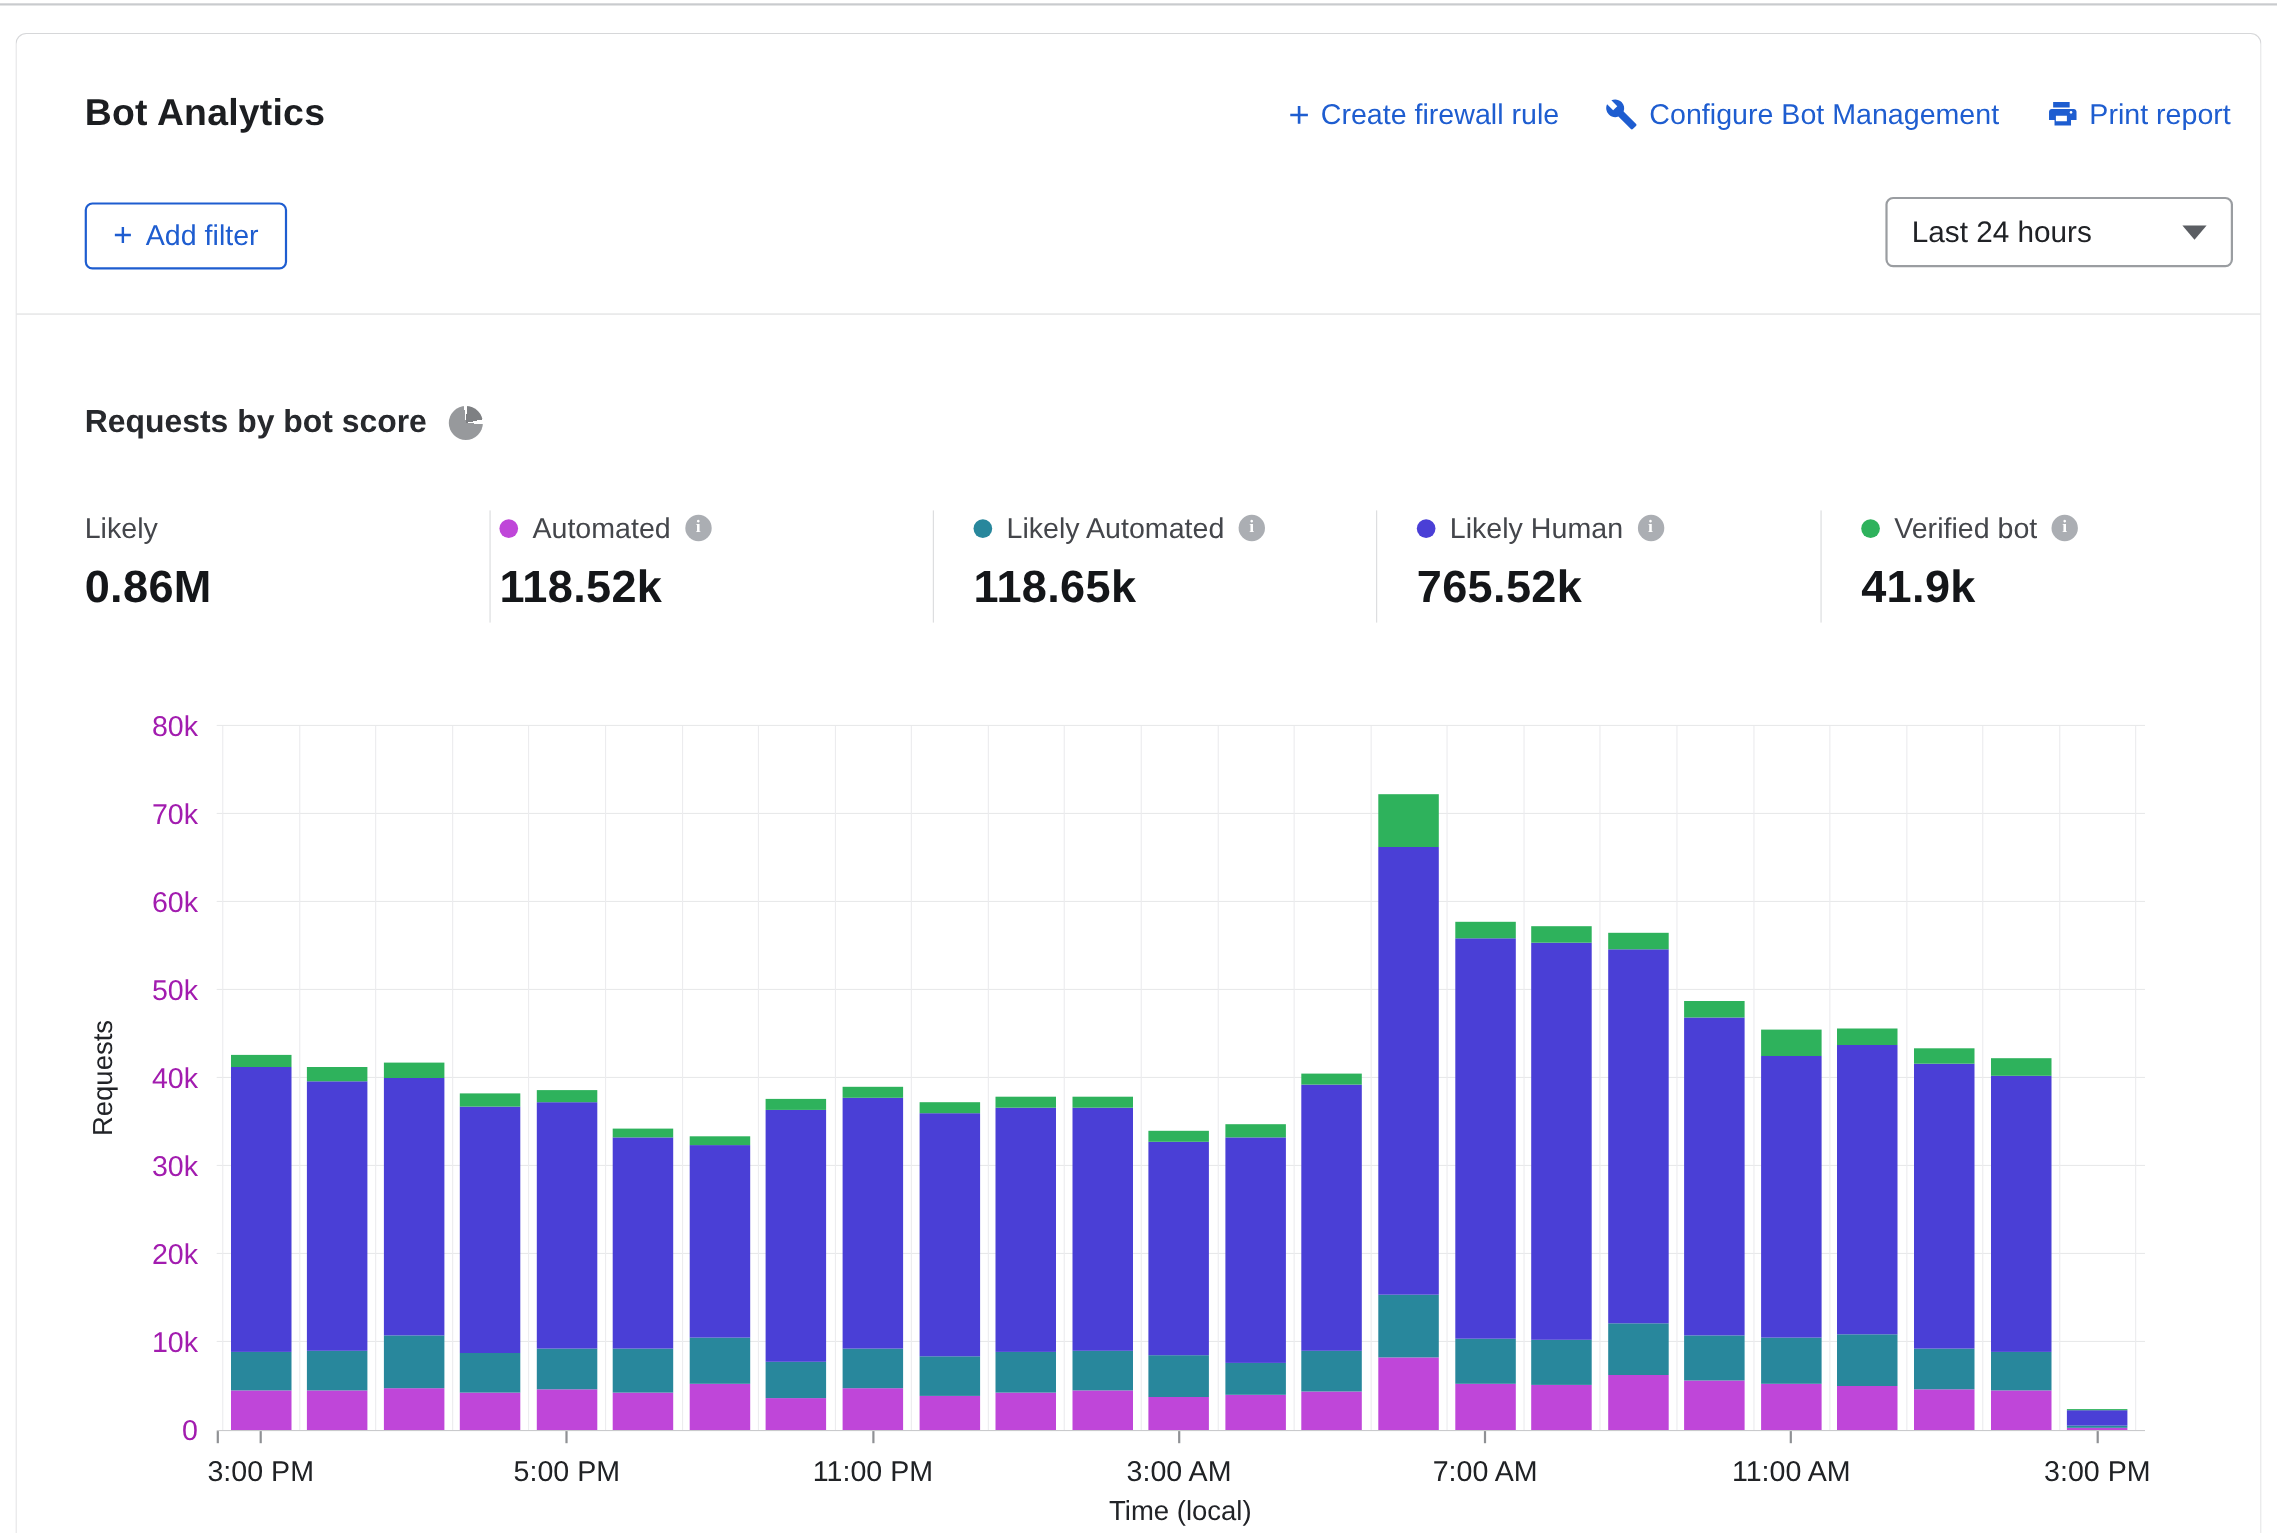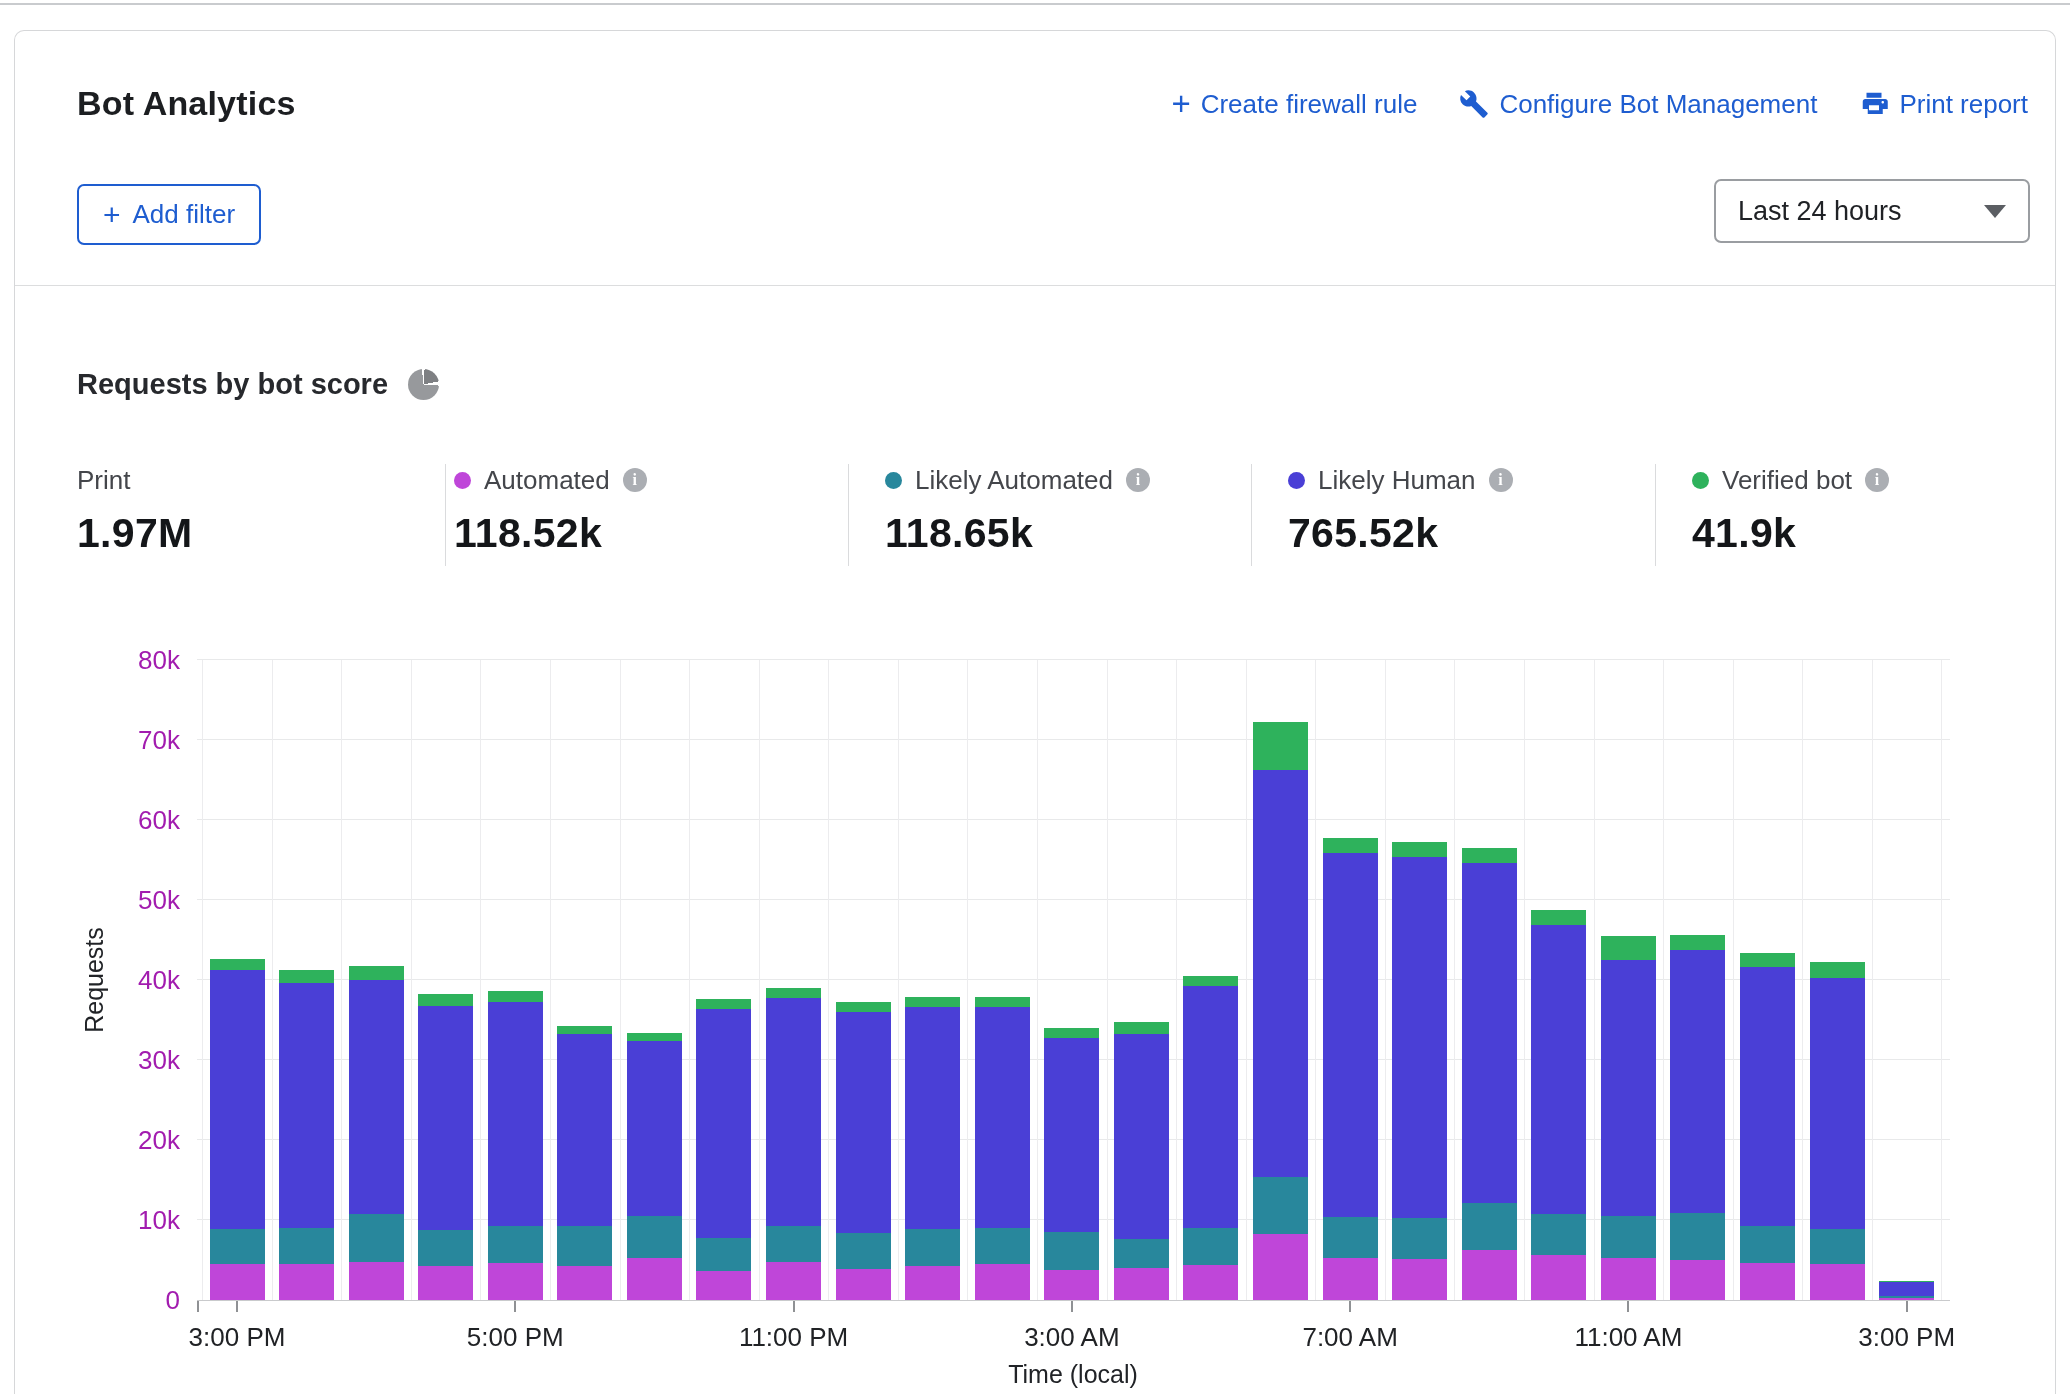--- a/index.html
+++ b/index.html
@@ -116,23 +116,23 @@
     <span class="caret"></span>
   </div>
 
   <div class="abs section-row">
     <h2 class="section-title">Requests by bot score</h2>
     <span class="pie-icon"></span>
   </div>
 
   <div class="abs stat-block" style="left:77px">
     <div class="stat-head">
-        <span class="stat-label">Print</span>
+        <span class="stat-label">Likely</span>
       </div>
-    <div class="stat-value">1.97M</div>
+    <div class="stat-value">0.86M</div>
   </div>
   <div class="abs stat-divider" style="left:445px"></div>
 
   <div class="abs stat-block" style="left:454px">
     <div class="stat-head">
       <span class="legend-dot" style="background: rgb(191, 70, 217);"></span>
       <span class="stat-label">Automated</span>
       <span class="info-icon">i</span>
     </div>
     <div class="stat-value">118.52k</div>

